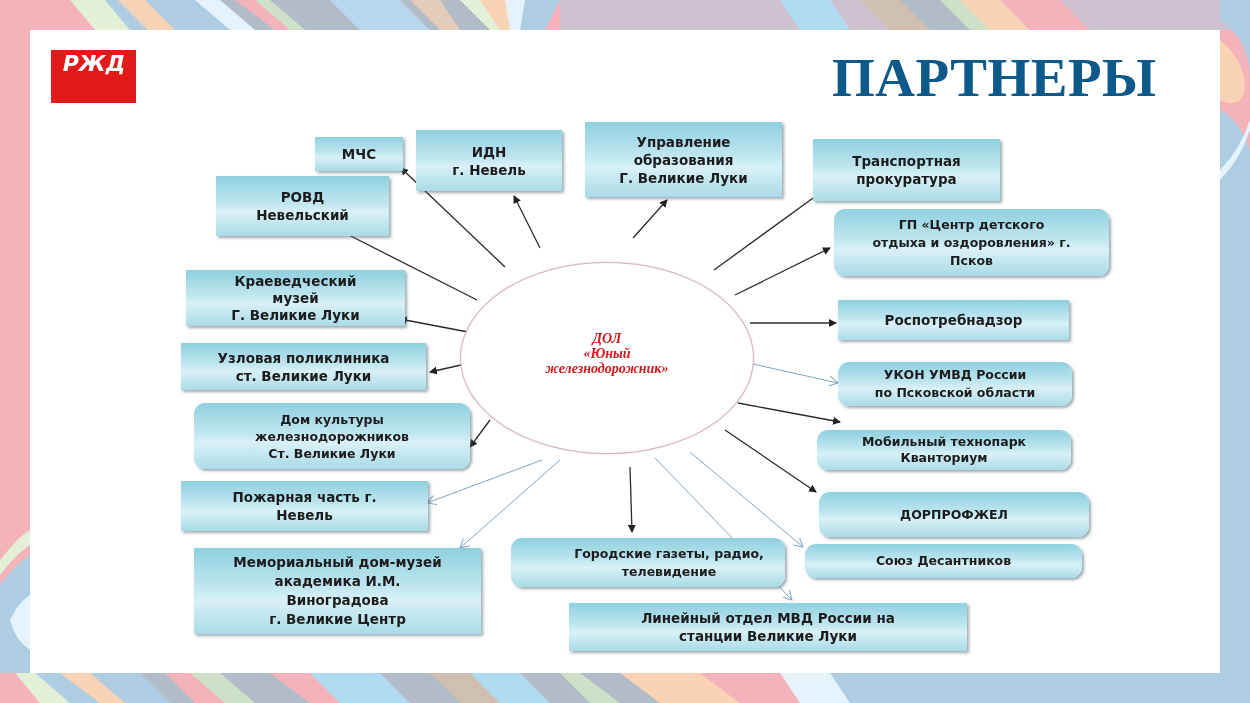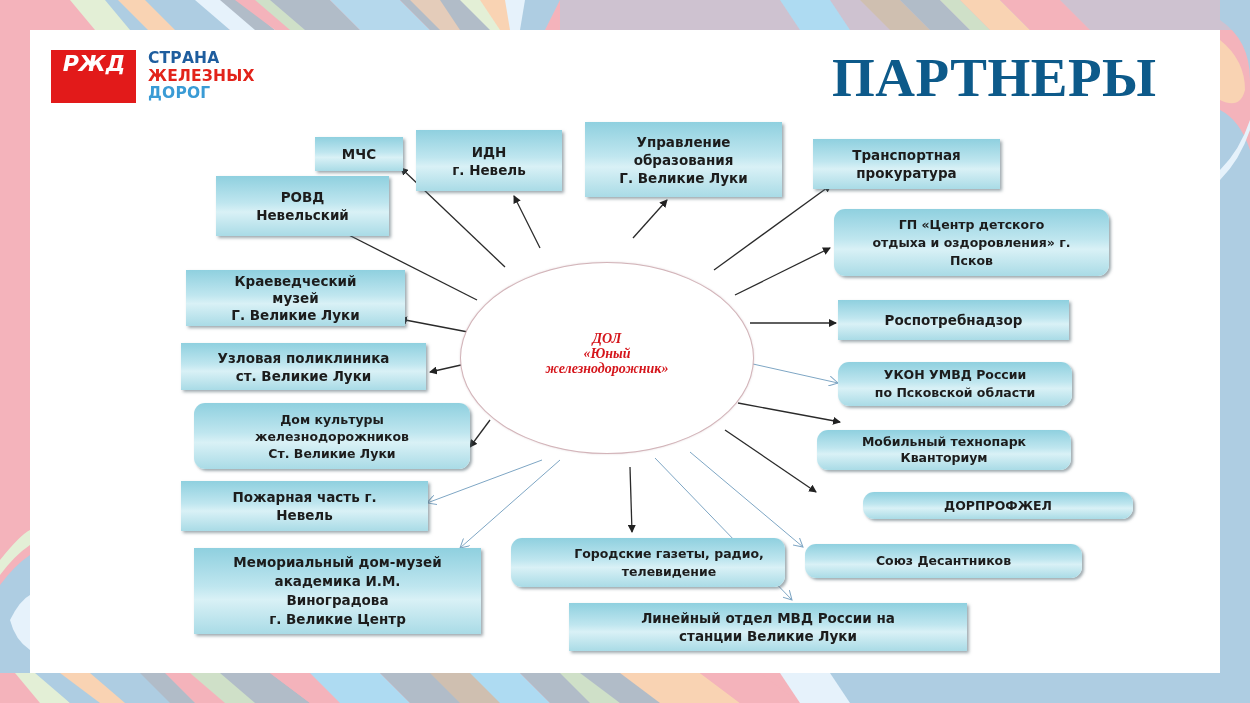--- a/index.html
+++ b/index.html
@@ -116,25 +116,20 @@
   </svg>
 </div>
 
 <div class="slide"></div>
 
 <div class="logo">
   <div class="logo-badge">
     <svg width="62" height="26" viewBox="0 0 62 26">
       <text x="31" y="21" text-anchor="middle" font-family="DejaVu Sans, sans-serif" font-weight="bold" font-style="italic" font-size="22" fill="#ffffff">РЖД</text>
     </svg>
-  </div>
-  <div class="logo-text">
-    <div class="l1">СТРАНА</div>
-    <div class="l2">ЖЕЛЕЗНЫХ</div>
-    <div class="l3">ДОРОГ</div>
   </div>
 </div>
 
 <div class="title">ПАРТНЕРЫ</div>
 
 <svg class="lines" viewBox="0 0 1250 703">
   <defs>
     <marker id="ah" markerWidth="8" markerHeight="8" refX="7" refY="4" orient="auto" markerUnits="userSpaceOnUse">
       <path d="M0,0 L8,4 L0,8 Z" fill="#222"></path>
     </marker>
@@ -171,21 +166,21 @@
 «Юный
 железнодорожник»</div>
 </div>
 
 <div class="box" style="left:315px;top:137px;width:88px;height:34px;">МЧС</div>
 <div class="box" style="left:416px;top:130px;width:146px;height:61px;">ИДН
 г. Невель</div>
 <div class="box" style="left:585px;top:122px;width:197px;height:75px;">Управление
 образования
 Г. Великие Луки</div>
-<div class="box" style="left:813px;top:139px;width:187px;height:50px;">Транспортная
+<div class="box" style="left:813px;top:139px;width:187px;height:62px;">Транспортная
 прокуратура</div>
 <div class="box" style="left:216px;top:176px;width:173px;height:60px;">РОВД
 Невельский</div>
 <div class="box small" style="left:834px;top:209px;width:275px;height:67px;">ГП «Центр детского
 отдыха и оздоровления» г.
 Псков</div>
 <div class="box" style="left:186px;top:270px;width:219px;height:56px;line-height:17px;">Краеведческий
 музей
 Г. Великие Луки</div>
 <div class="box" style="left:838px;top:300px;width:231px;height:40px;">Роспотребнадзор</div>
@@ -193,21 +188,21 @@
 ст. Великие Луки</div>
 <div class="box small" style="left:838px;top:362px;width:234px;height:44px;text-align:center;">УКОН УМВД России
 по Псковской области</div>
 <div class="box small" style="left:194px;top:403px;width:276px;height:66px;line-height:17px;">Дом культуры
 железнодорожников
 Ст. Великие Луки</div>
 <div class="box small" style="left:817px;top:430px;width:254px;height:40px;line-height:16px;">Мобильный технопарк
 Кванториум</div>
 <div class="box" style="left:181px;top:481px;width:247px;height:50px;">Пожарная часть г.
 Невель</div>
-<div class="box small" style="left:819px;top:492px;width:270px;height:27px;margin-left:44px;">ДОРПРОФЖЕЛ</div>
+<div class="box small" style="left:819px;top:492px;width:270px;height:45px;">ДОРПРОФЖЕЛ</div>
 <div class="box small" style="left:511px;top:538px;width:274px;height:49px;padding-left:48px;">Городские газеты, радио,
 телевидение</div>
 <div class="box small" style="left:805px;top:544px;width:277px;height:34px;">Союз Десантников</div>
 <div class="box" style="left:194px;top:548px;width:287px;height:86px;line-height:19px;">Мемориальный дом-музей
 академика И.М.
 Виноградова
 г. Великие Центр</div>
 <div class="box" style="left:569px;top:603px;width:398px;height:48px;">Линейный отдел МВД России на
 станции Великие Луки</div>
 

